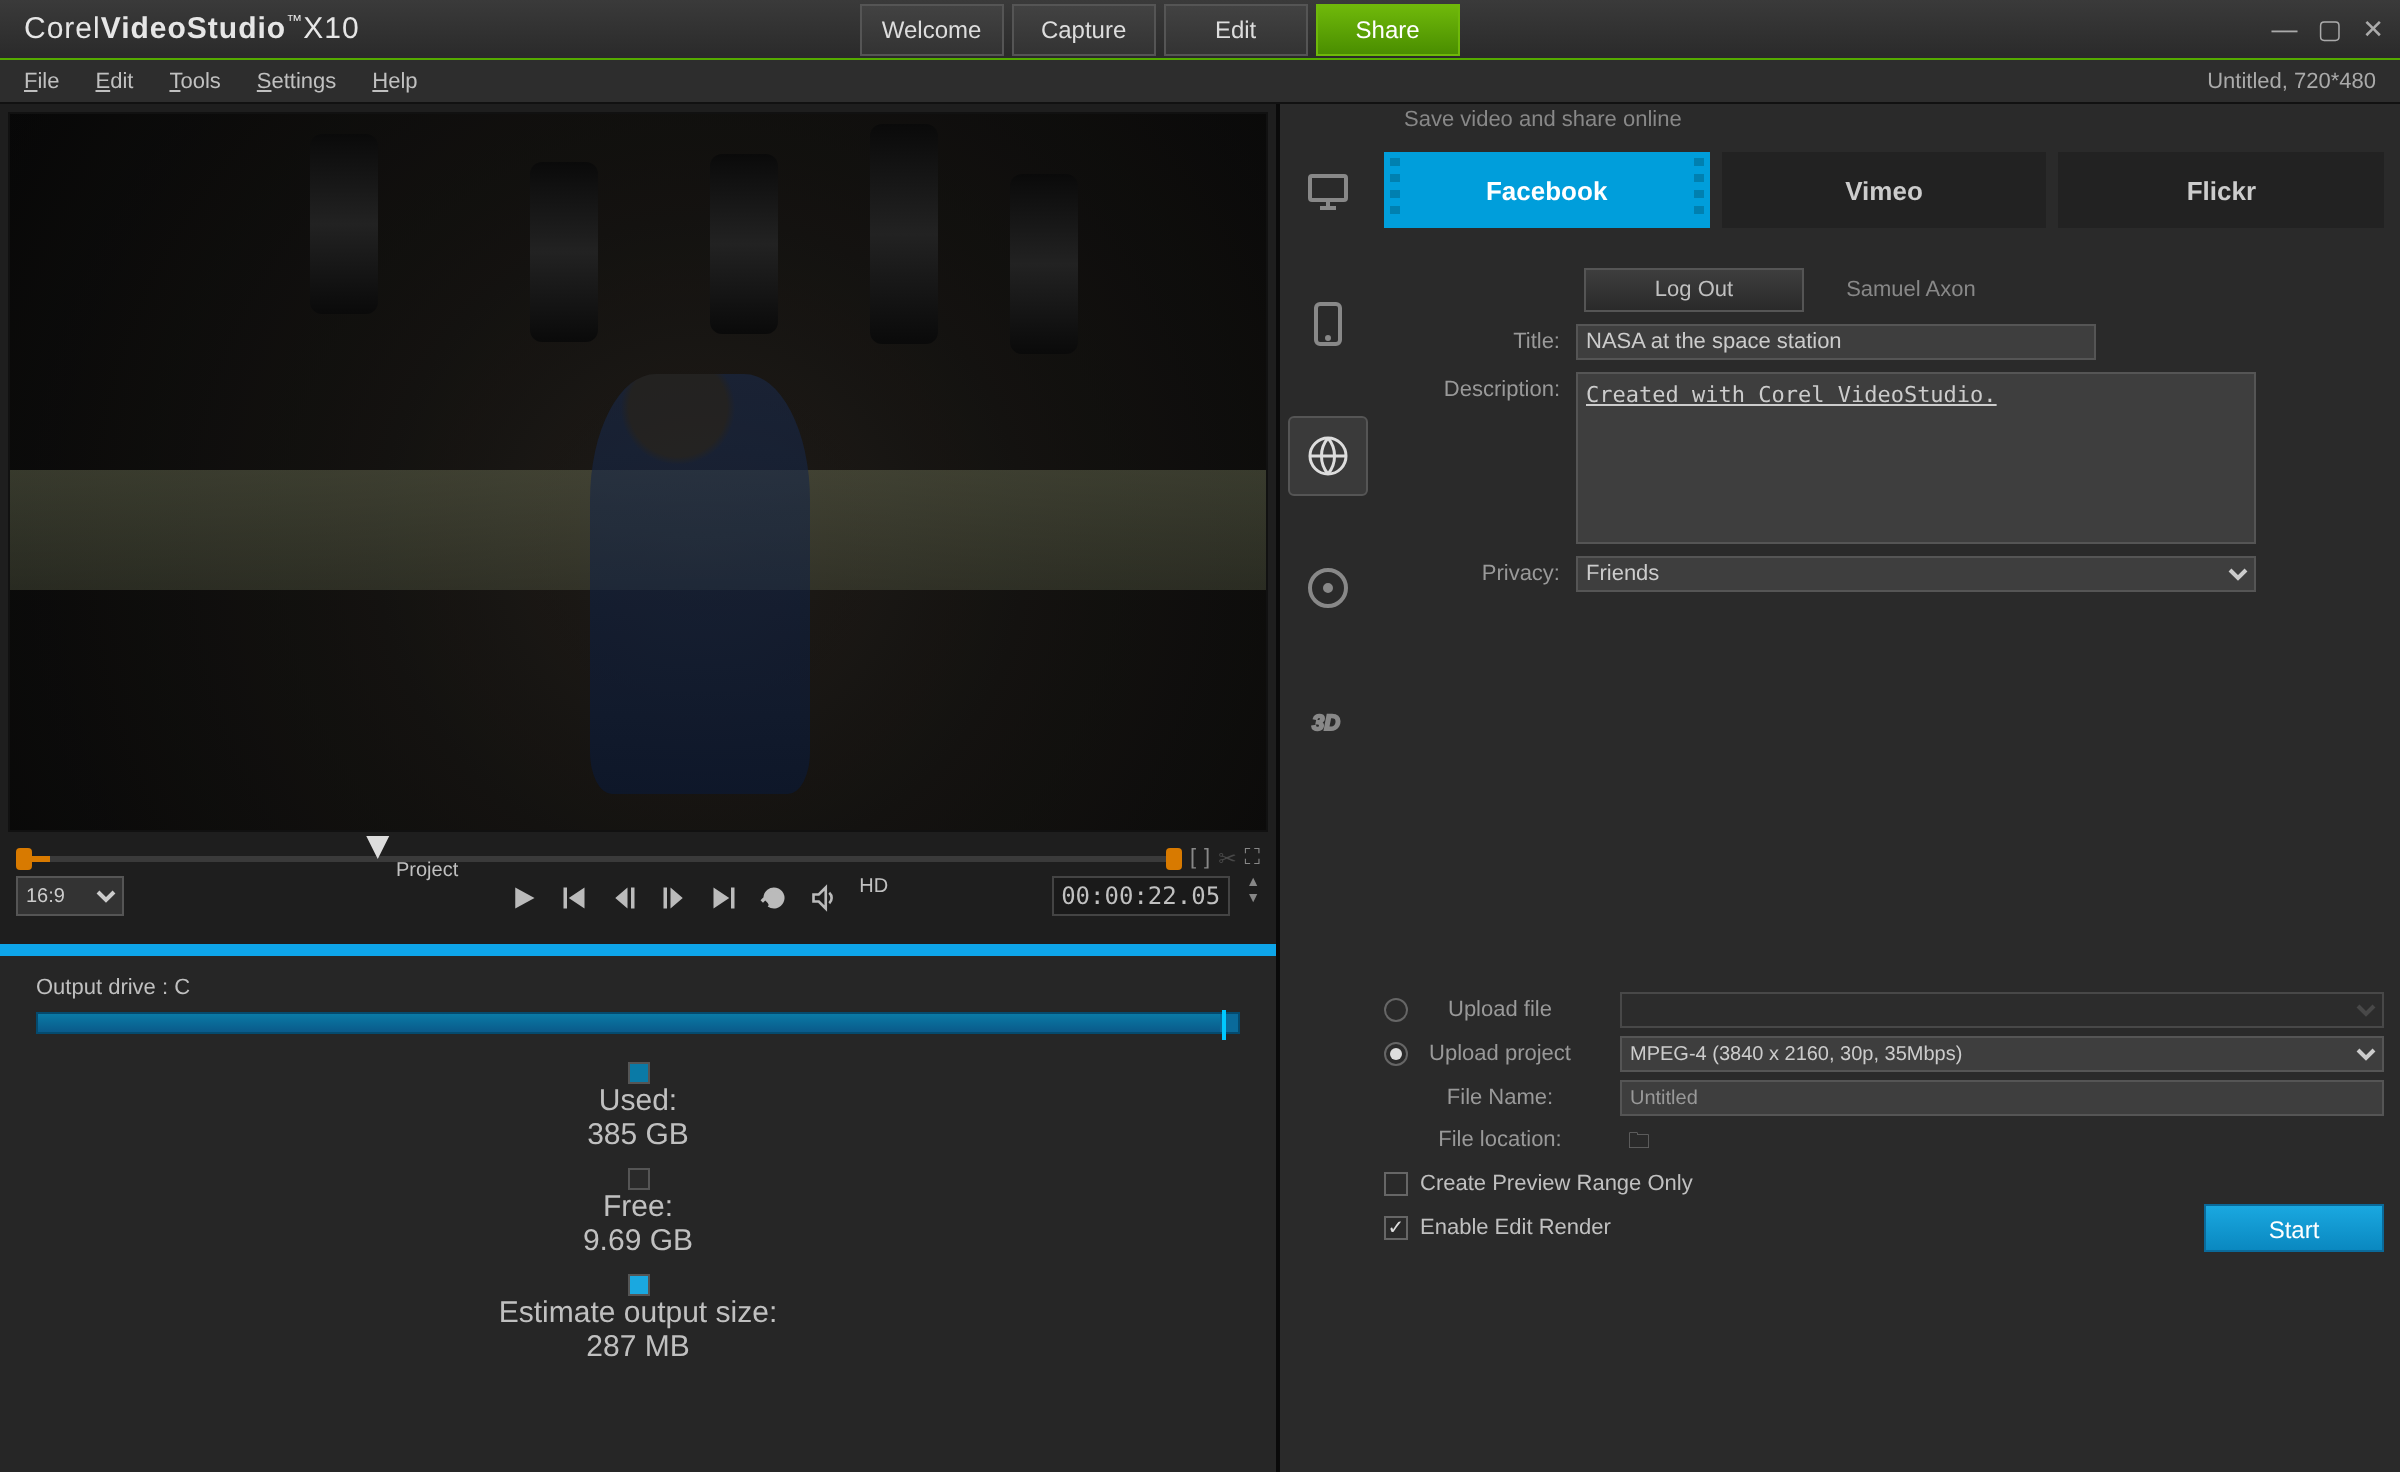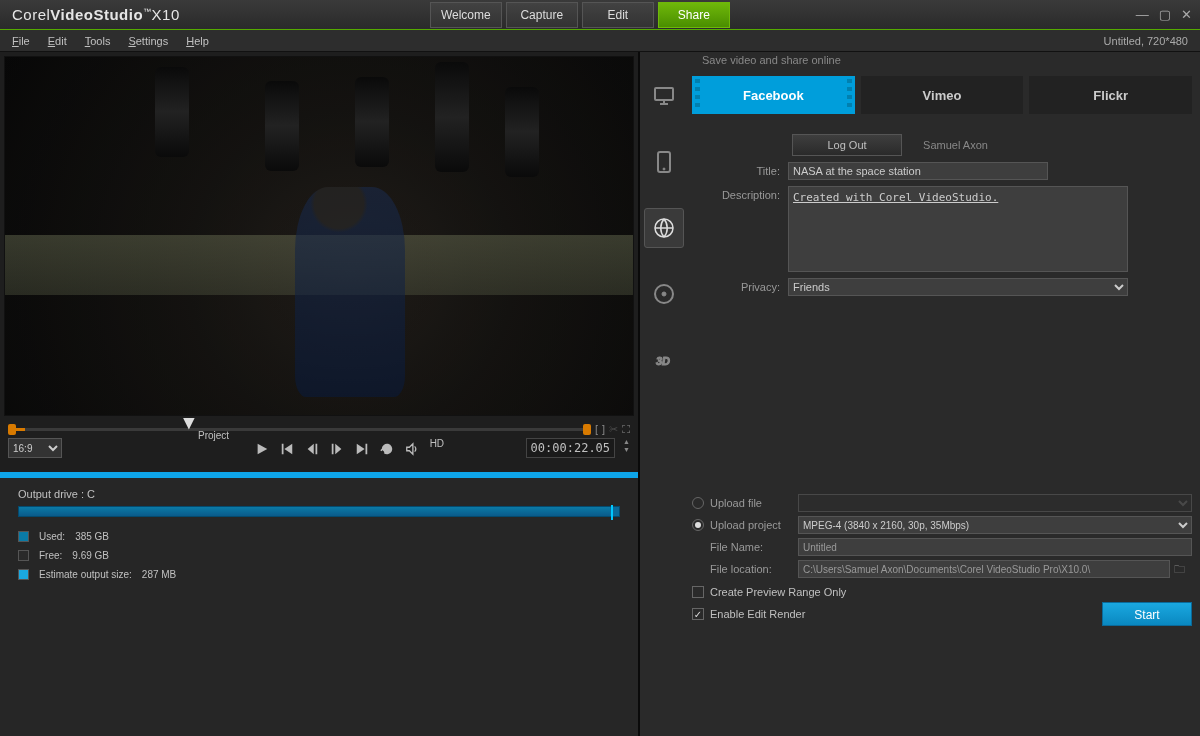--- a/index.html
+++ b/index.html
@@ -91,21 +91,21 @@
 .hd{font-size:10px;margin-left:4px;}
 .timecode{margin-left:auto;font-family:monospace;font-size:12px;background:#1a1a1a;padding:2px 4px;border:1px solid #444;}
 .tc-controls{display:flex;flex-direction:column;gap:1px;margin-left:2px;}
 .tc-controls span{font-size:7px;cursor:pointer;color:#888;}
 
 .drive-panel{ flex:1; padding:10px 18px; background:#262626;}
 .drive-title{font-size:11px;margin-bottom:6px;}
 .drive-bar{height:11px;background:#0a6a9a;position:relative;margin-bottom:14px;border:1px solid #044a6e;}
 .drive-bar .fill{height:100%;width:98.5%;background:linear-gradient(#0a7aa6,#0a5a8a);}
 .drive-bar .tick{position:absolute;right:6px;top:-2px;width:2px;height:15px;background:#00c8ff;}
-.legend-row{display:flex;align-items:center;gap:10px;margin:8px 0;font-size:10px;}
+.legend-row{display:flex;align-items:center;gap:0;margin:8px 0;font-size:15px;flex-direction:column;}
 .swatch{width:11px;height:11px;border:1px solid #555;}
 .sw-used{background:#0a7aa6;}
 .sw-free{background:#2a2a2a;}
 .sw-est{background:#1aa8e0;}
 
 
 .share-header{height:20px;padding:2px 0 0 62px;color:#888;font-size:11px;}
 .right-body{flex:1;display:flex;}
 .icon-strip{width:48px;display:flex;flex-direction:column;align-items:center;padding-top:4px;gap:26px;}
 .strip-icon{width:40px;height:40px;display:flex;align-items:center;justify-content:center;cursor:pointer;border-radius:3px;}
@@ -130,21 +130,21 @@
 .form-row{display:flex;margin-top:6px;align-items:flex-start;}
 .form-label{width:96px;text-align:right;padding-right:8px;padding-top:3px;color:#999;}
 .text-input{flex:1;max-width:260px;height:18px;background:#3e3e3e;border:1px solid #555;color:#ccc;font-size:11px;padding:2px 4px;}
 .desc-input{flex:1;max-width:340px;height:86px;background:#3e3e3e;border:1px solid #555;color:#ccc;font-size:11px;padding:4px;resize:none;text-decoration:underline;}
 .select-input{flex:1;max-width:340px;height:18px;background:#3e3e3e;border:1px solid #555;color:#ccc;font-size:11px;}
 
 .upload-section{margin-top:auto;padding-top:10px;border-top:0;}
 .radio-row{display:flex;align-items:center;margin:4px 0;}
 .radio-row .rb{width:12px;height:12px;border-radius:50%;border:1px solid #666;margin-right:6px;display:flex;align-items:center;justify-content:center;cursor:pointer;}
 .radio-row .rb.checked::after{content:'';width:6px;height:6px;background:#ddd;border-radius:50%;}
-.radio-row .rlabel{width:80px;text-align:left;margin-right:8px;color:#999;}
+.radio-row .rlabel{width:80px;text-align:center;margin-right:20px;color:#999;}
 .upload-select{flex:1;height:18px;background:#3e3e3e;border:1px solid #555;color:#ccc;font-size:10px;}
 .upload-select.disabled{background:#2e2e2e;color:#555;}
 .upload-text{flex:1;height:18px;background:#3e3e3e;border:1px solid #555;color:#999;font-size:10px;padding:0 4px;}
 .browse-icon{width:18px;height:16px;margin-left:4px;cursor:pointer;color:#888;}
 
 .checkbox-row{display:flex;align-items:center;margin-top:8px;gap:6px;}
 .cb{width:12px;height:12px;border:1px solid #666;cursor:pointer;display:flex;align-items:center;justify-content:center;font-size:10px;color:#ddd;}
 .bottom-row{display:flex;align-items:center;margin-top:4px;}
 .start-btn{margin-left:auto;width:90px;height:24px;background:linear-gradient(#1aa8e0,#0a88c0);color:#fff;text-align:center;line-height:24px;cursor:pointer;font-size:12px;border:1px solid #0a6a9a;}
 </style>
@@ -349,21 +349,20 @@
             <select class="upload-select"><option>MPEG-4 (3840 x 2160, 30p, 35Mbps)</option></select>
           </div>
           <div class="radio-row">
             <div style="width:18px"></div>
             <div class="rlabel">File Name:</div>
             <input class="upload-text" value="Untitled" style="">
           </div>
           <div class="radio-row">
             <div style="width:18px"></div>
             <div class="rlabel">File location:</div>
-            <input class="upload-text" value="C:\Users\Samuel Axon\Documents\Corel VideoStudio Pro\X10.0\" style="">
             <span class="browse-icon">🗀</span>
           </div>
 
           <div class="checkbox-row">
             <div class="cb"></div>
             <span>Create Preview Range Only</span>
           </div>
           <div class="bottom-row">
             <div class="checkbox-row" style="margin-top:0;">
               <div class="cb">✓</div>

